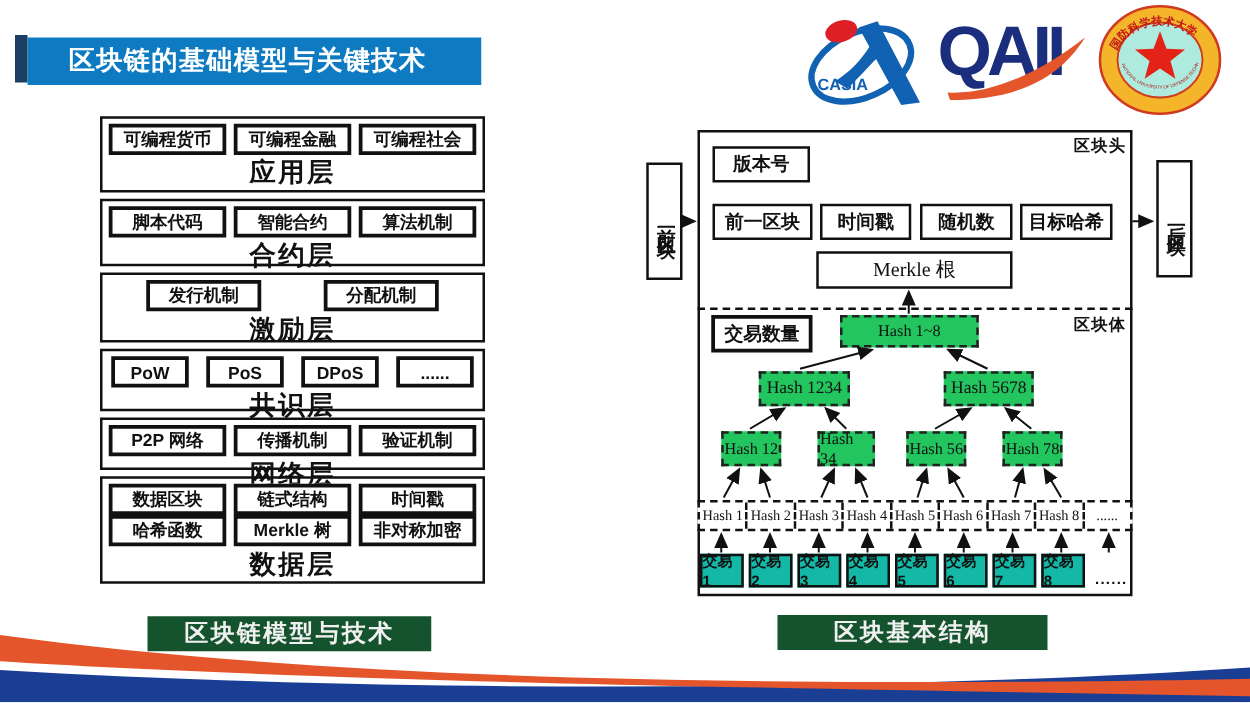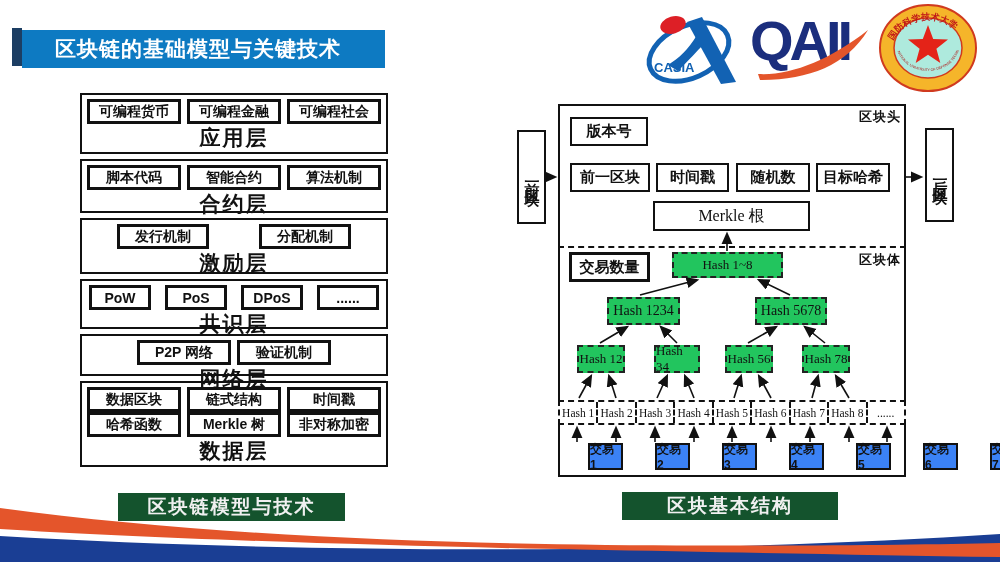--- a/index.html
+++ b/index.html
@@ -39,21 +39,21 @@
           letter-spacing:3px;box-sizing:border-box;background:#fff;}
   .zone-label{font-size:13px;font-weight:bold;letter-spacing:1px;}
   .outer{border:2px solid #111;}
   .divider{border-top:2px dashed #111;height:0;}
   .leafrow{border:2px dashed #111;display:flex;background:#fff;}
   .leafcell{flex:1;display:flex;align-items:center;justify-content:center;
             font-family:"Liberation Serif",serif;font-size:11.5px;border-left:2px dashed #111;}
   .leafcell:first-child{border-left:none;}
   .txrow{display:flex;gap:4px;}
   .txbox{flex:0 0 35px;height:27px;border:2.5px solid #111;display:flex;align-items:center;
-         justify-content:center;font-weight:bold;font-size:12px;box-sizing:border-box;background:#3b82f6;margin-left:28px;}
+         justify-content:center;font-weight:bold;font-size:12px;box-sizing:border-box;background:#14b8a6;}
   svg.overlay{position:absolute;left:0;top:0;pointer-events:none;}
   svg.overlay line{stroke:#111;stroke-width:1.6;}
 </style>
 </head>
 <body>
 
 <div id="slide">
 
   <div class="accent"></div>
   <div class="banner">区块链的基础模型与关键技术</div>
@@ -127,20 +127,21 @@
         <div class="chip w4">PoS</div>
         <div class="chip w4">DPoS</div>
         <div class="chip w4">......</div>
       </div>
       <div class="layer-label">共识层</div>
     </div>
 
     <div class="layer" style="height:42px;">
       <div class="chiprow">
         <div class="chip">P2P 网络</div>
+        <div class="chip">传播机制</div>
         <div class="chip">验证机制</div>
       </div>
       <div class="layer-label">网络层</div>
     </div>
 
     <div class="layer" style="height:86px;">
       <div class="chiprow">
         <div class="chip">数据区块</div>
         <div class="chip">链式结构</div>
         <div class="chip">时间戳</div>

